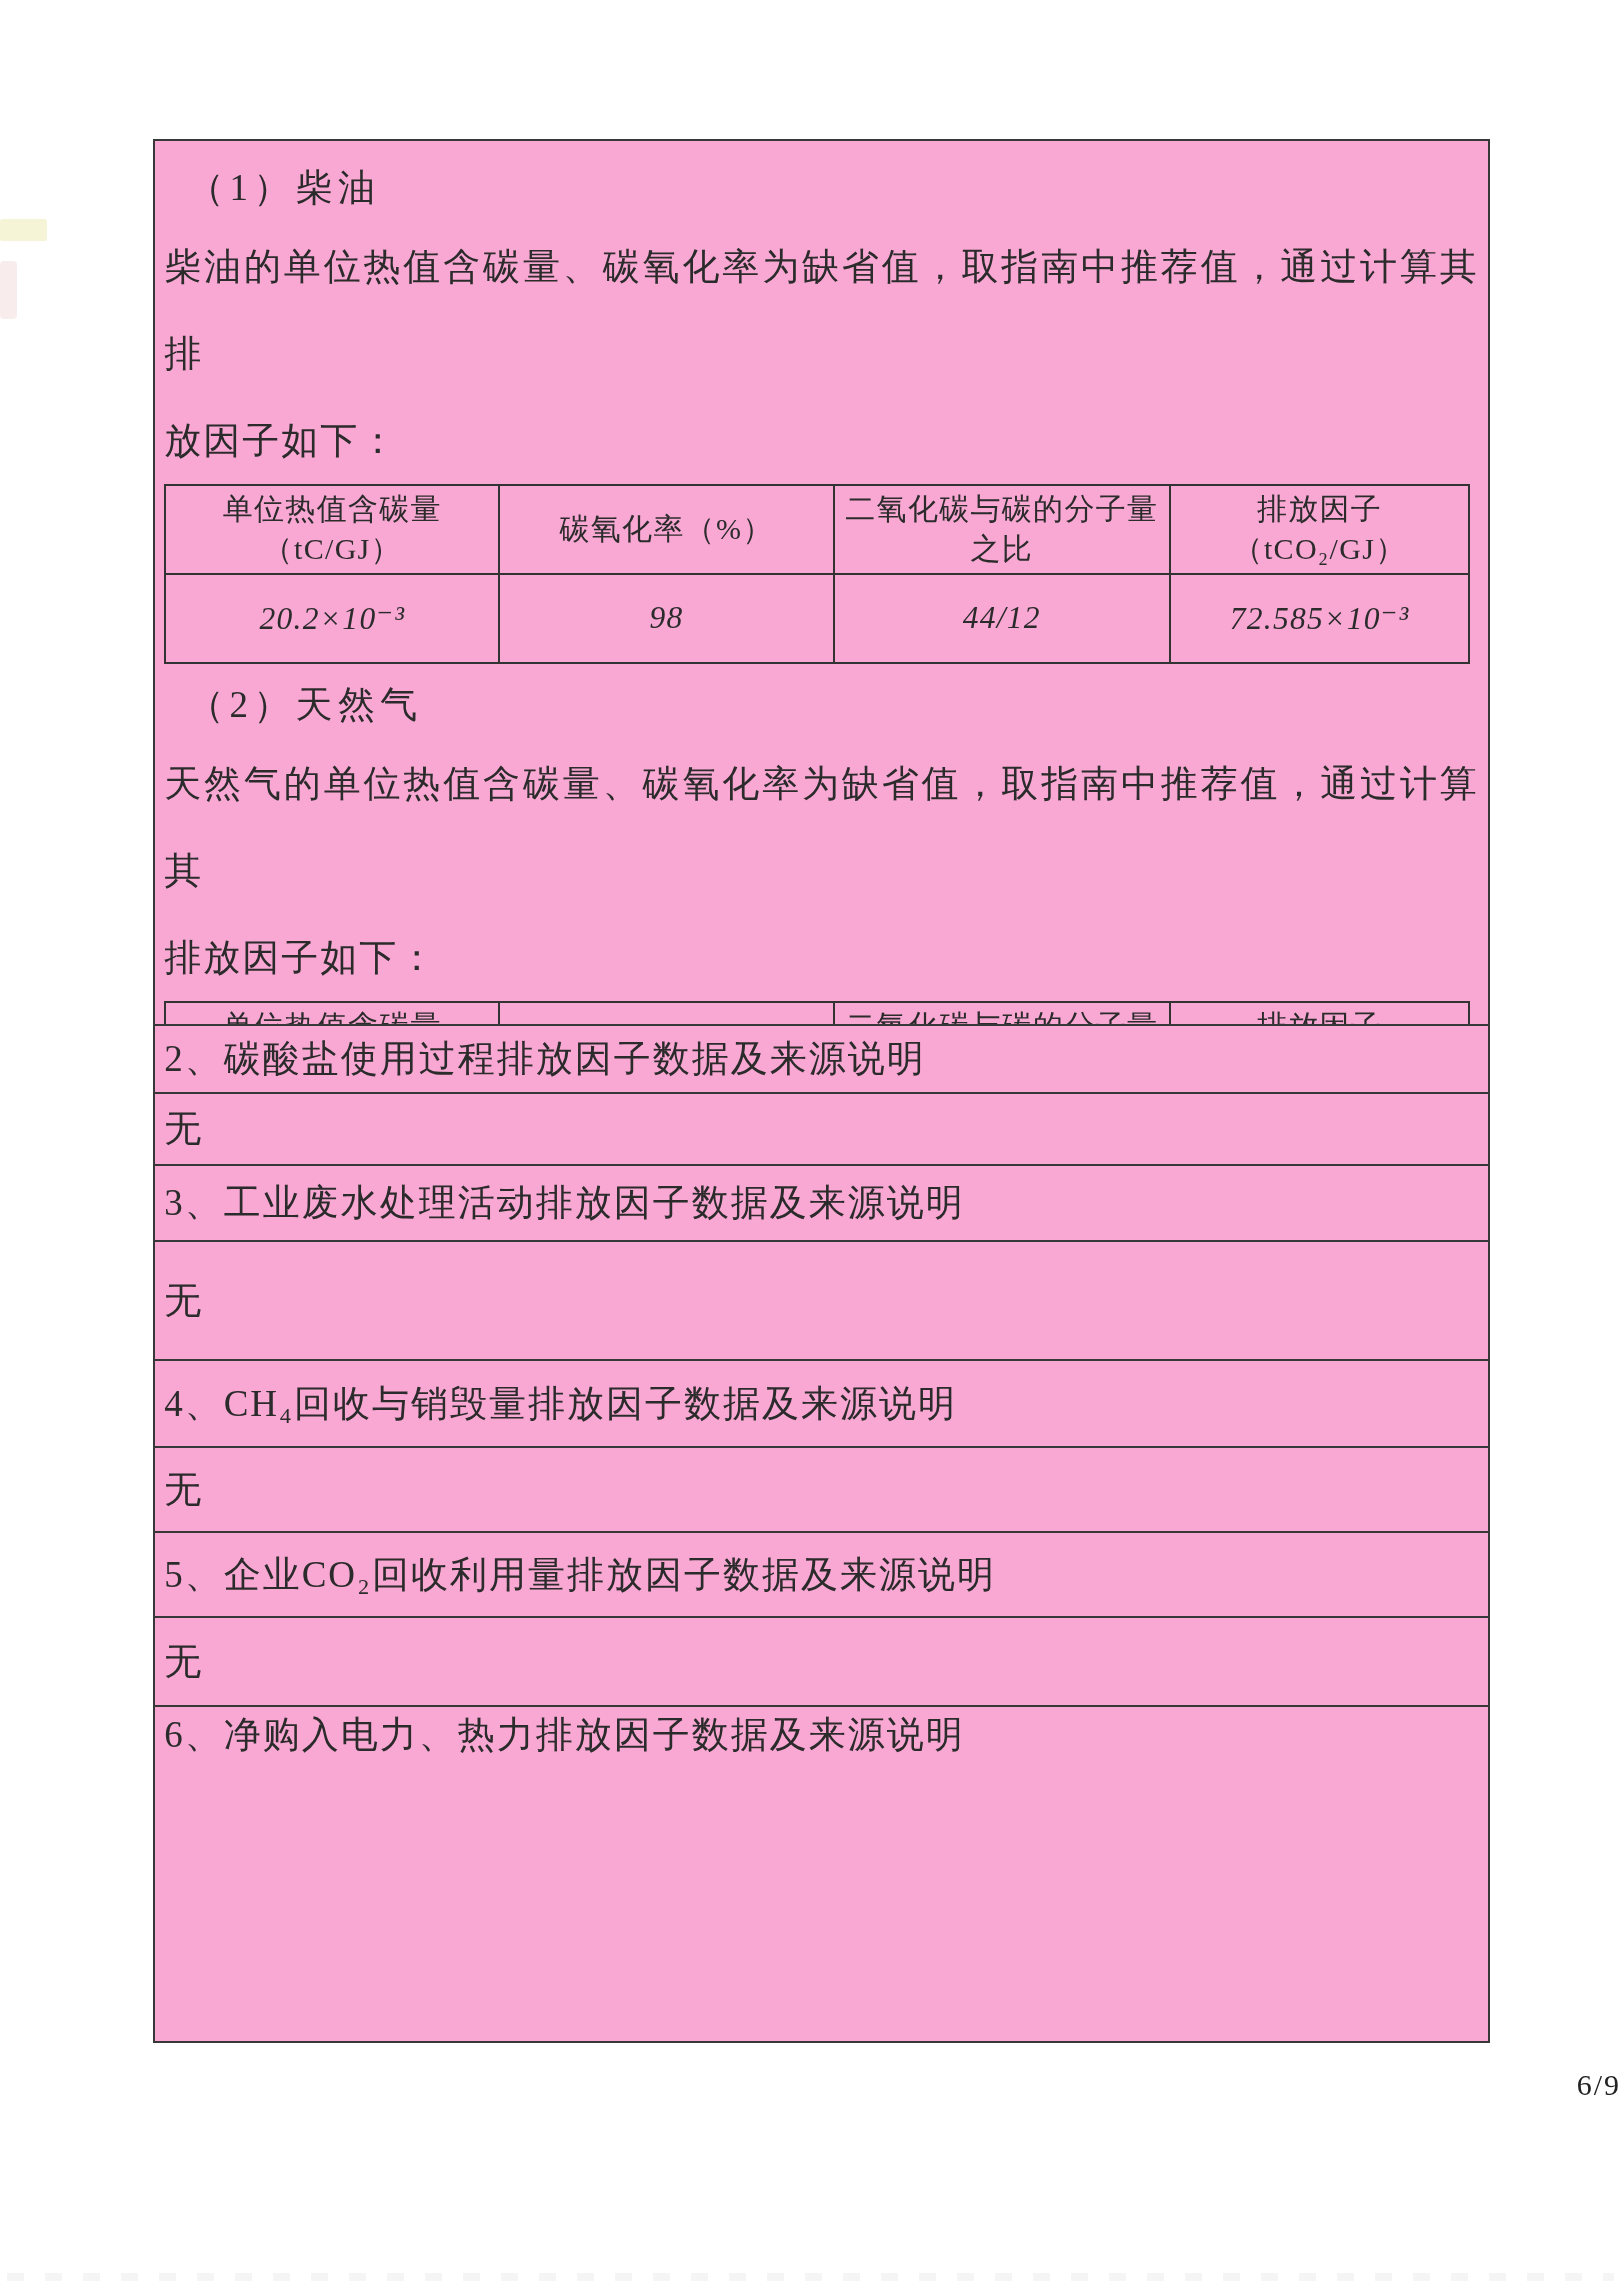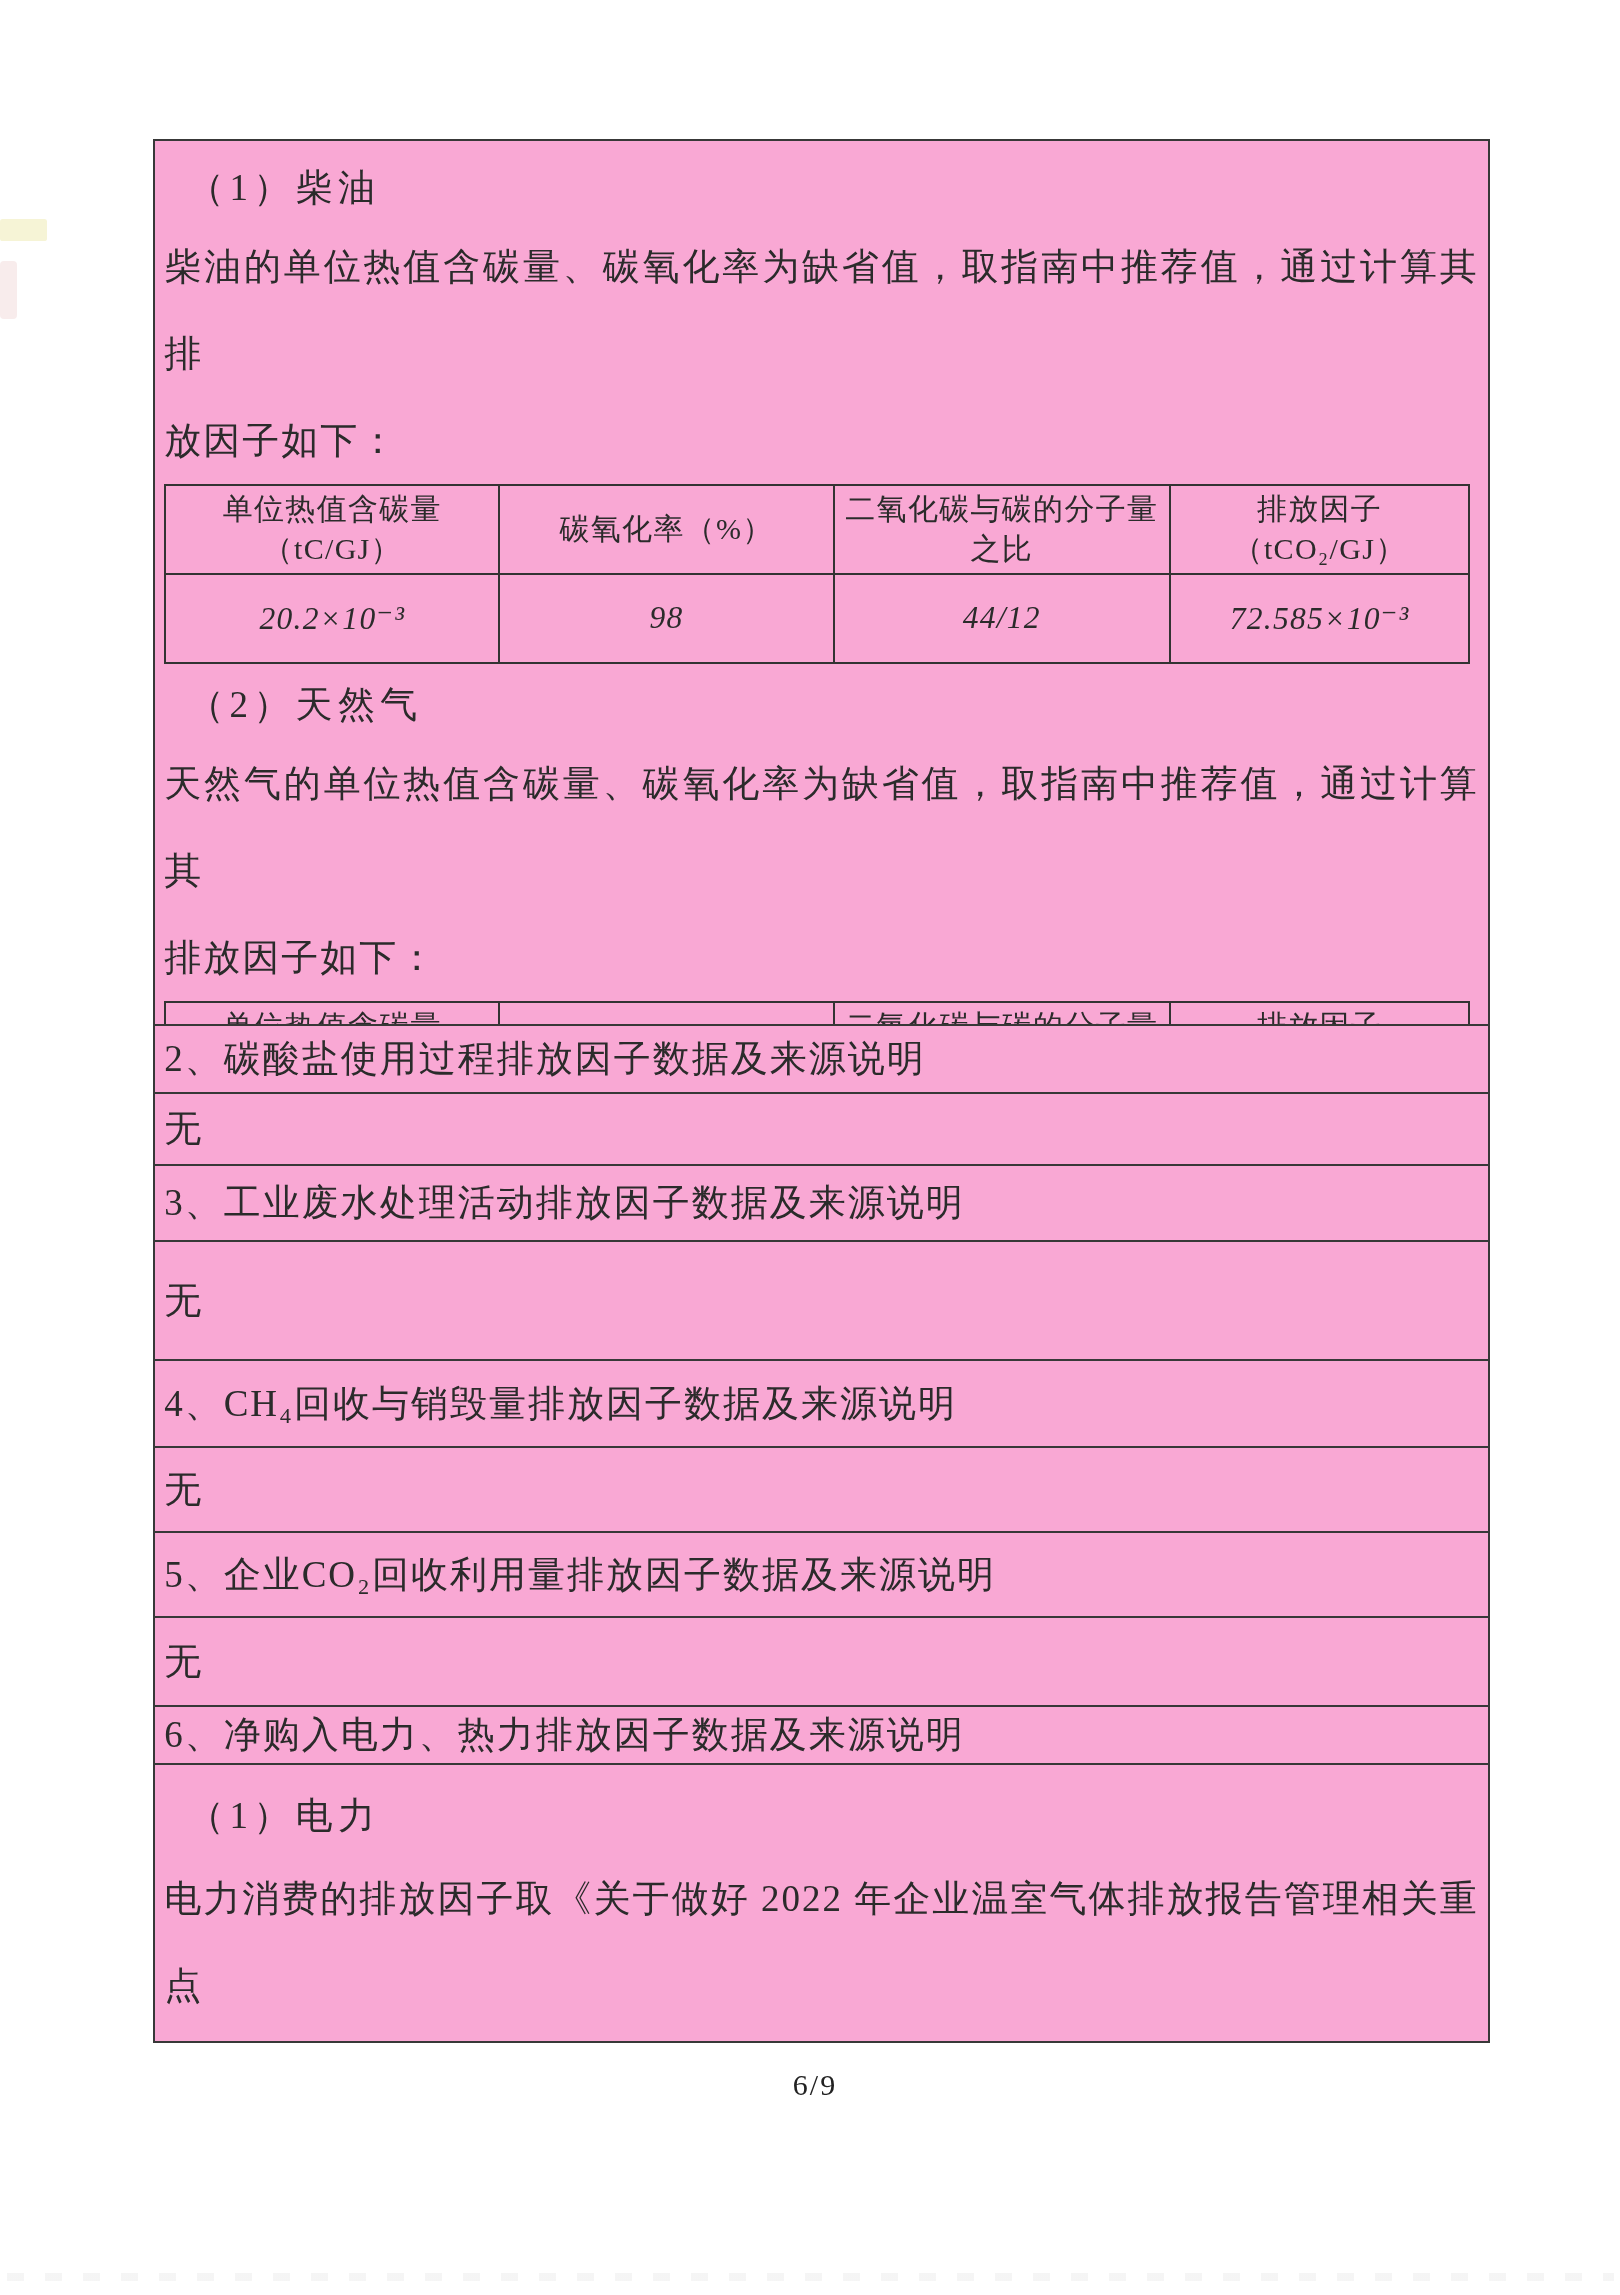--- a/index.html
+++ b/index.html
@@ -58,21 +58,21 @@
     font-size:37px; letter-spacing:2px;
   }
   .row .row-label { white-space:nowrap; }
   
   .cell-last { flex:1 1 auto; border-top:2.6px solid #383838; padding:0 9.2px; overflow:hidden; }
   .elec-title { margin:27.6px 0 0 23px; font-size:37px; line-height:45px; letter-spacing:5.3px; }
   .elec-para { margin-top:17px; }
   
   .page-num {
     position:absolute; left:0; top:2068px; width:1621px;
-    text-align:center; font-size:30px; letter-spacing:2px; color:#222;padding-left:9px;
+    text-align:right; font-size:30px; letter-spacing:2px; color:#222;padding-left:9px;
   }
   
   .smudge-yellow {
     position:absolute; left:0; top:219px; width:47px; height:22px;
     background:#f3f0c8; opacity:.75; border-radius:2.6px;
   }
   .smudge-pink {
     position:absolute; left:0; top:261px; width:17px; height:58px;
     background:#f2dcdc; opacity:.55; border-radius:3.9px;
   }
@@ -172,24 +172,17 @@
   <div class="row" style="height:85px">
     <span class="row-label">5、企业CO₂回收利用量排放因子数据及来源说明</span>
   </div>
   <div class="row" style="height:89px">
     <span class="row-label">无</span>
   </div>
   <div class="row" style="height:58px">
     <span class="row-label">6、净购入电力、热力排放因子数据及来源说明</span>
   </div>
 
-  <div class="cell-last">
-    <div class="elec-title">（1）电力</div>
-    <div class="para elec-para">
-      <div class="para-line full">电力消费的排放因子取《关于做好 2022 年企业温室气体排放报告管理相关重点</div>
-
-    </div>
-  </div>
 
 </div>
 
 <div class="page-num">6/9</div>
 
 
 </body></html>

